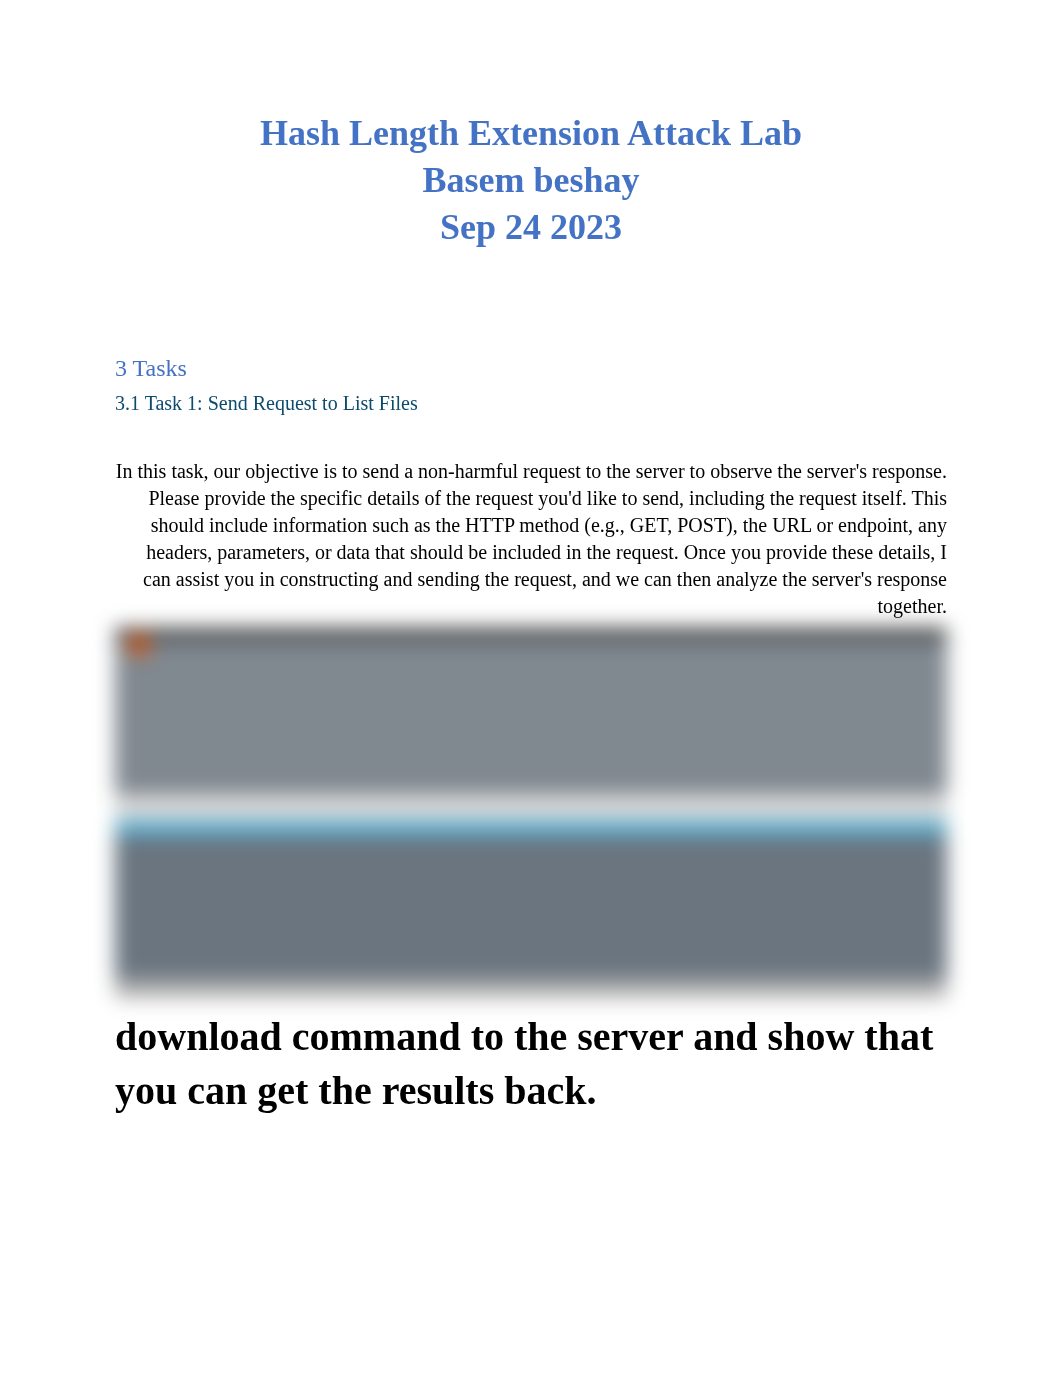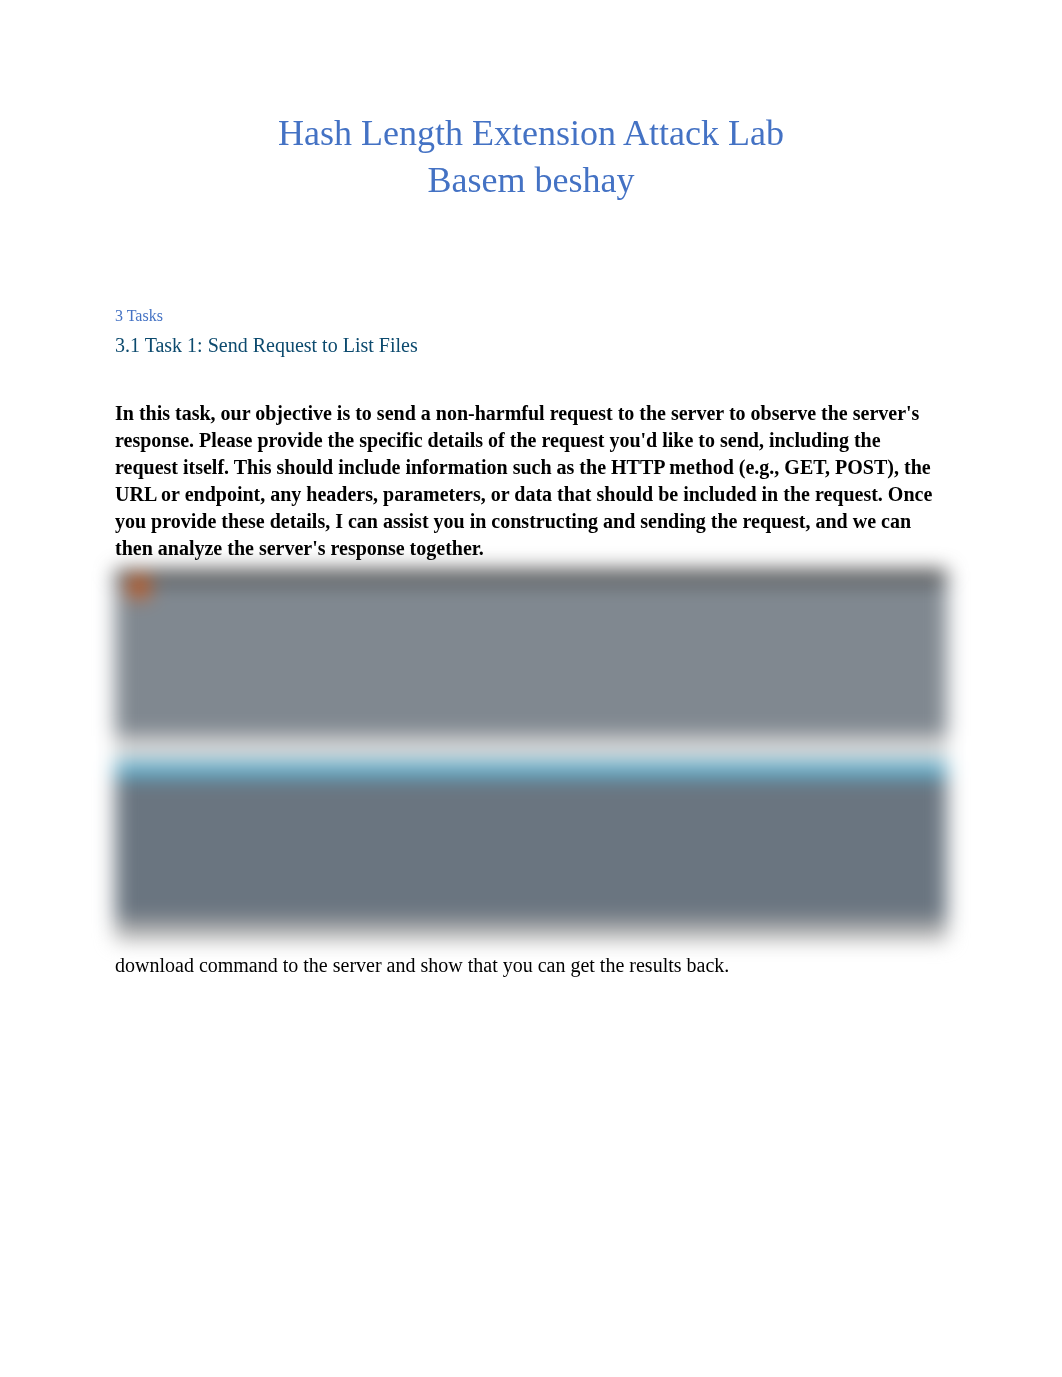--- a/index.html
+++ b/index.html
@@ -15,42 +15,43 @@
       padding: 110px 115px 60px 115px;
     }
     .title-block {
       text-align: center;
       margin-bottom: 100px;
     }
     .title-line {
       color: #4472c4;
       font-size: 36px;
       line-height: 1.3;
-      font-weight: normal;
+      font-weight: bold;
     }
     .section-heading {
       color: #4472c4;
-      font-size: 16px;
+      font-size: 24px;
       line-height: 1.5;
       font-weight: normal;
       margin-bottom: 2px;
     }
     .section-subheading {
       color: #0c4a6e;
       font-size: 20px;
       line-height: 1.5;
       font-weight: normal;
       margin-bottom: 40px;
     }
     .body-text {
       color: #000000;
       font-size: 20px;
       line-height: 1.35;
-      font-weight: bold;
+      font-weight: normal;
       margin-bottom: 8px;
+      text-align: right;
     }
     .screenshot-placeholder {
       width: 100%;
       height: 370px;
       background: linear-gradient(180deg, 
         #3a3a3a 0%, #3a3a3a 3%,
         #808890 3%, #808890 45%,
         #d8d8d8 45%, #d8d8d8 52%,
         #5db3d4 52%, #5db3d4 56%,
         #6a7580 56%, #6a7580 95%,
@@ -67,31 +68,32 @@
       top: 8px;
       left: 15px;
       width: 18px;
       height: 18px;
       background: #e65100;
       border-radius: 3px;
       filter: blur(2px);
     }
     .large-text {
       color: #000000;
-      font-size: 20px;
+      font-size: 40px;
       line-height: 1.35;
-      font-weight: normal;
+      font-weight: bold;
     }
   </style>
 </head>
 <body>
 
 <div class="title-block">
   <div class="title-line">Hash Length Extension Attack Lab</div>
   <div class="title-line">Basem beshay</div>
+  <div class="title-line">Sep 24 2023</div>
 </div>
 
 <div class="section-heading">3 Tasks</div>
 <div class="section-subheading">3.1 Task 1: Send Request to List Files</div>
 
 <p class="body-text">In this task, our objective is to send a non-harmful request to the server to observe the server's response. Please provide the specific details of the request you'd like to send, including the request itself. This should include information such as the HTTP method (e.g., GET, POST), the URL or endpoint, any headers, parameters, or data that should be included in the request. Once you provide these details, I can assist you in constructing and sending the request, and we can then analyze the server's response together.</p>
 
 <div class="screenshot-placeholder"></div>
 
 <p class="large-text">download command to the server and show that you can get the results back.</p>

